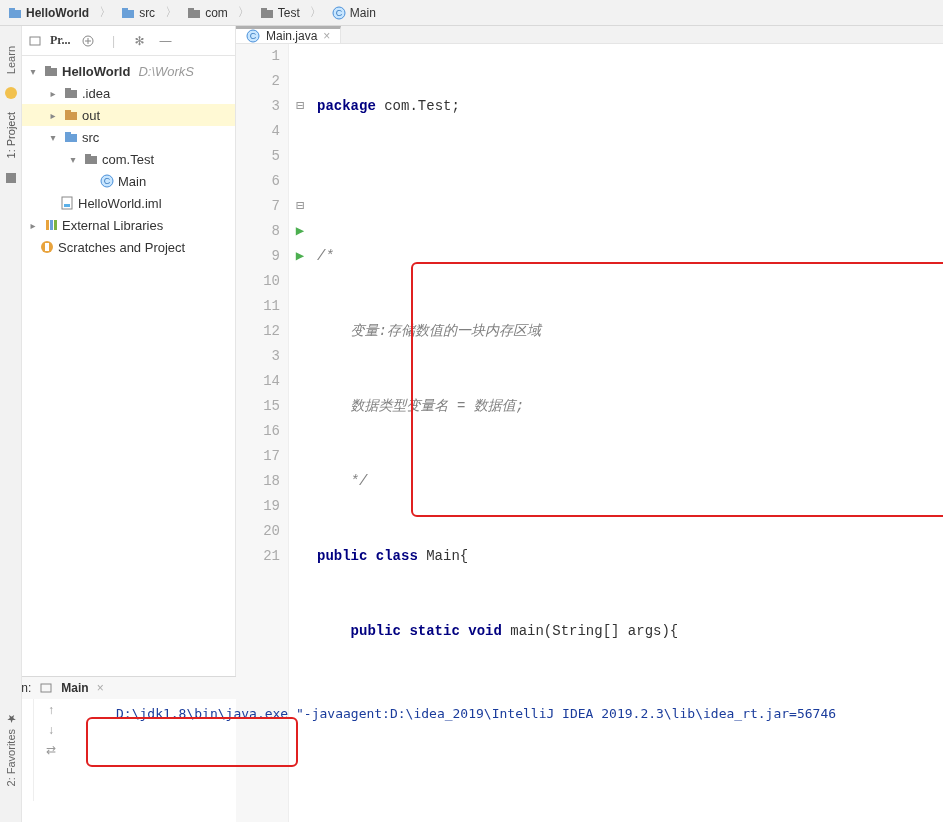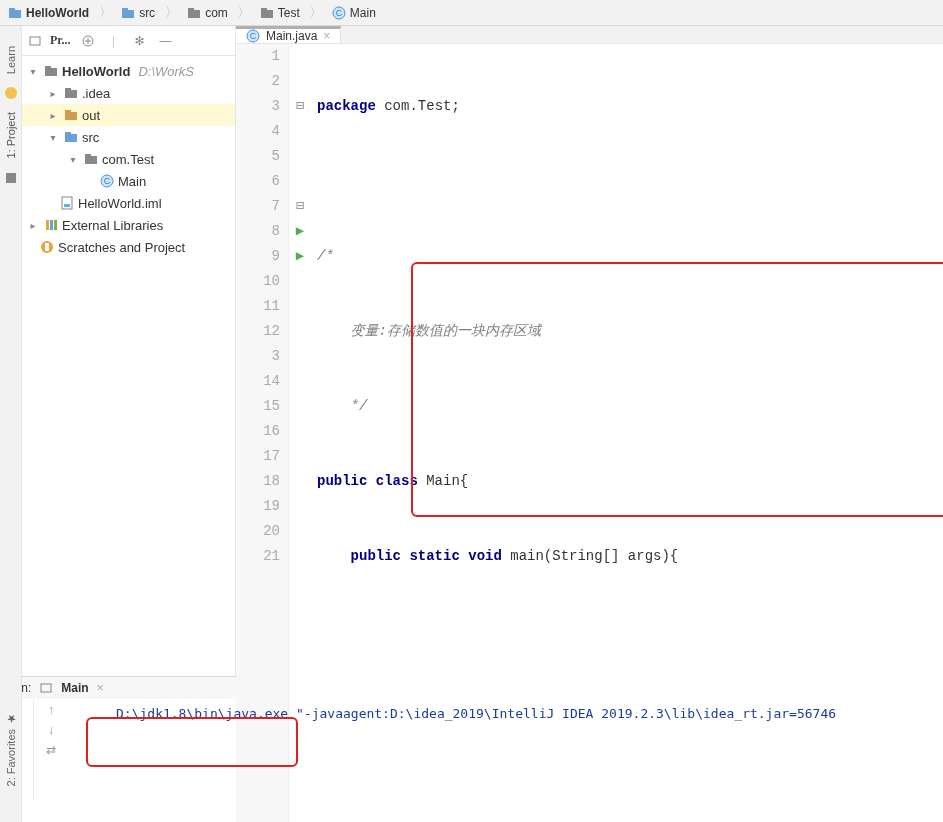--- a/index.html
+++ b/index.html
@@ -269,20 +269,21 @@
           <div></div>
           <div></div>
           <div></div>
           <div></div>
       </div>
       <div class="code">
         <div class="line"><span class="kw">package </span>com.Test;</div>
         <div class="line"></div>
         <div class="line"><span class="cm">/*</span></div>
         <div class="line"><span class="cm">    变量:存储数值的一块内存区域</span></div>
+        <div class="line"><span class="cm">    数据类型变量名 = 数据值;</span></div>
         <div class="line"><span class="cm">    */</span></div>
         <div class="line"><span class="kw">public class </span><span>Main{</span></div>
         <div class="line"><span class="kw">    public static void </span><span>main(String[] args){</span></div>
         
         
         
         
         
         
         

